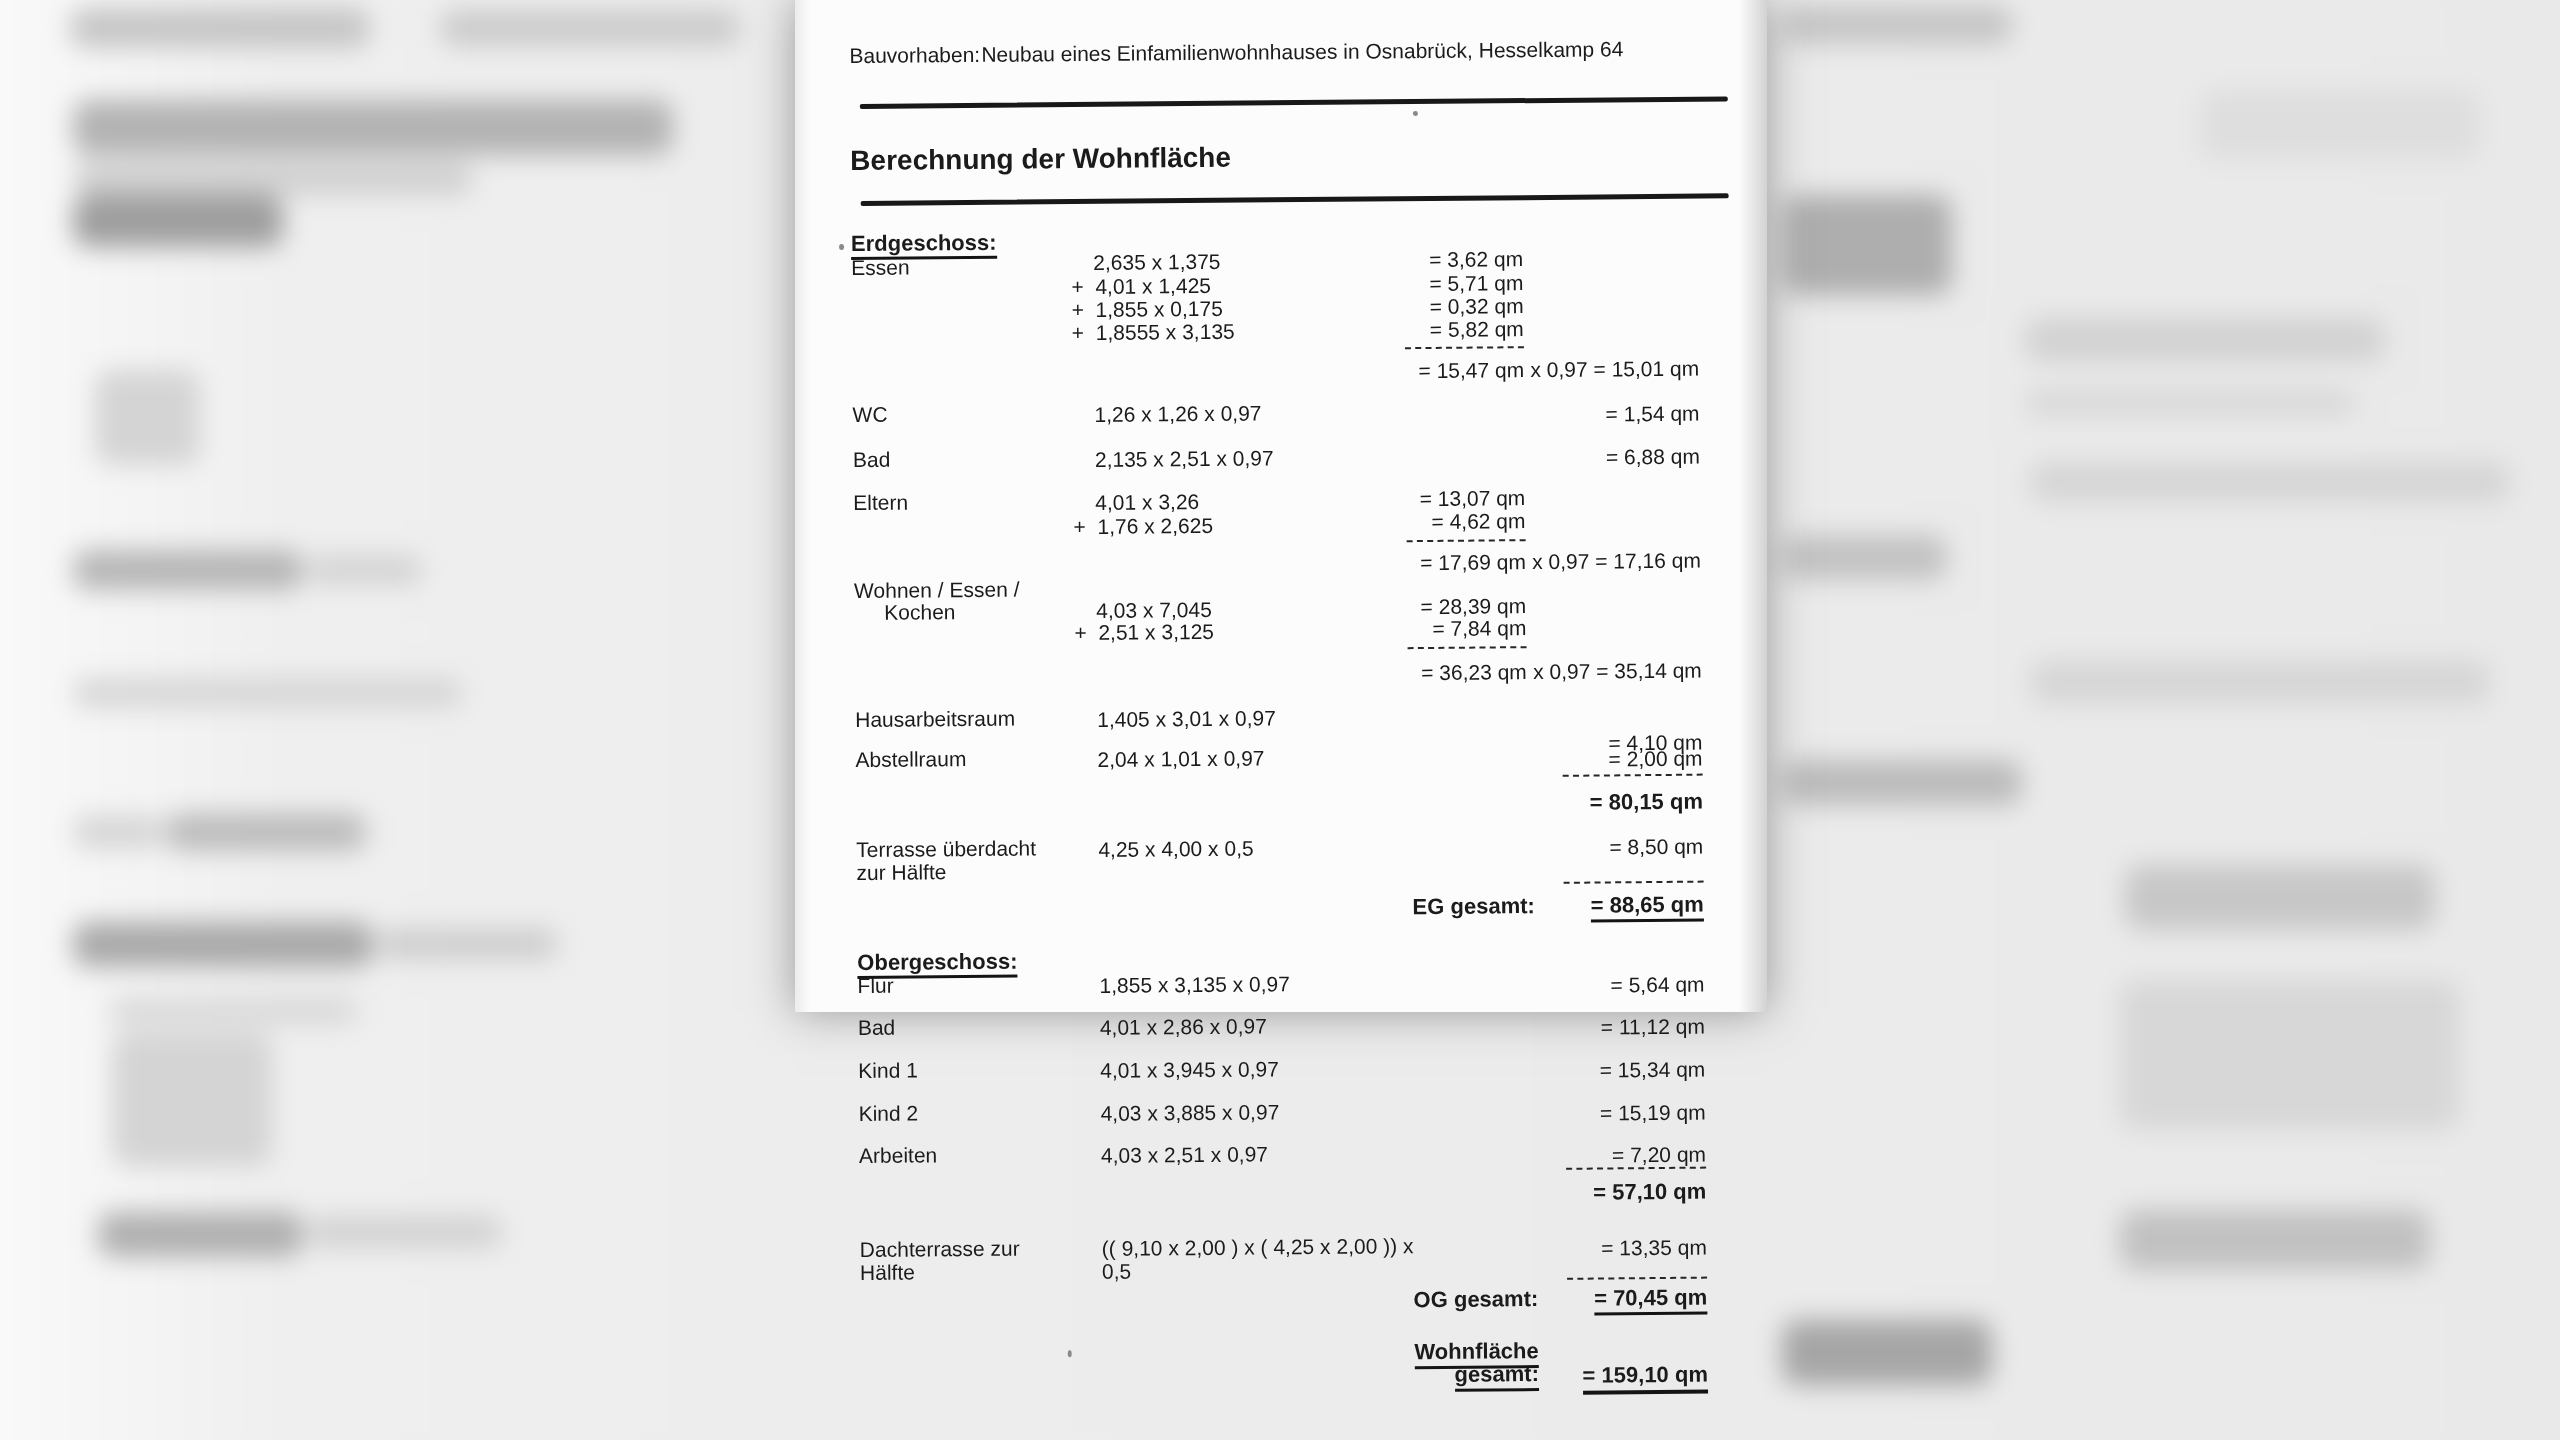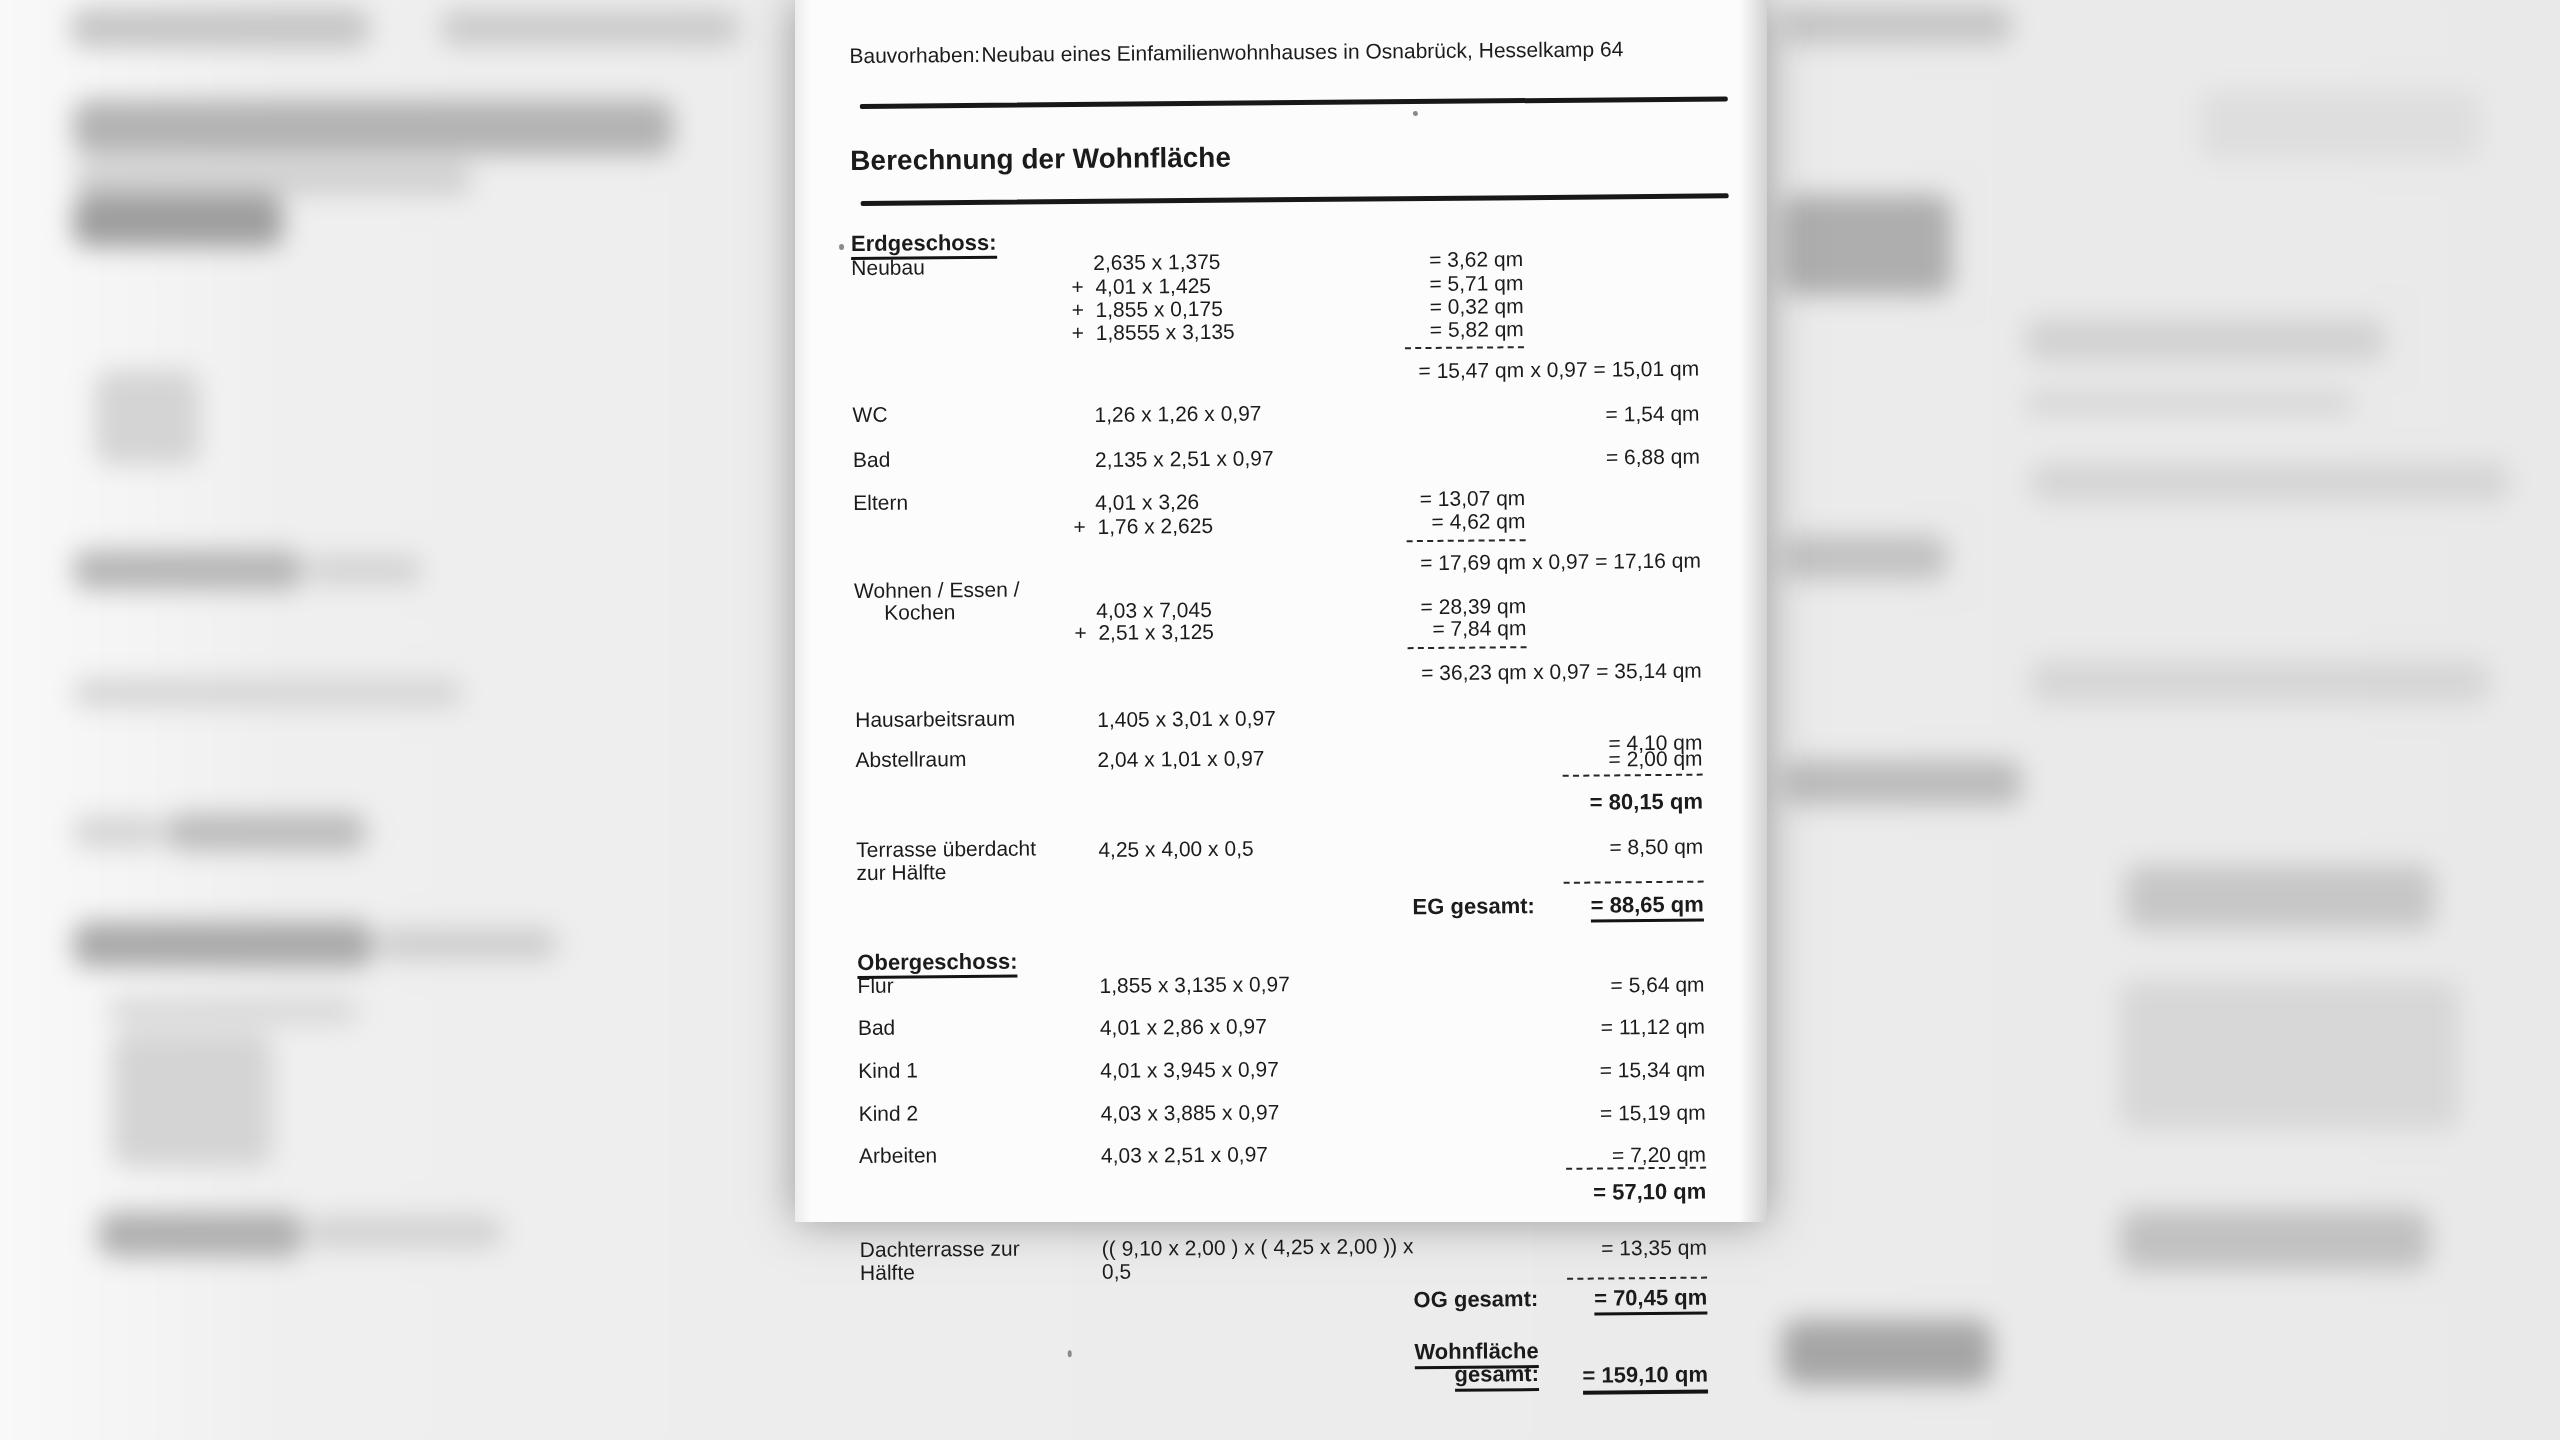--- a/index.html
+++ b/index.html
@@ -5,21 +5,21 @@
   html,body{margin:0;padding:0;width:2560px;height:1440px;overflow:hidden;
     font-family:"Liberation Sans","DejaVu Sans",sans-serif;background:#f2f2f2;}
   .stage{position:relative;width:2560px;height:1440px;overflow:hidden;}
 
   
   .bg{position:absolute;inset:-30px;filter:blur(13px);background:
       linear-gradient(90deg,#fafafa 0%,#efefef 12%,#ededed 30%,#e9e9e9 100%);}
   .blob{position:absolute;border-radius:16px;}
 
   
-  .page{position:absolute;left:795px;top:0;width:972px;height:1222px;
+  .page{position:absolute;left:795px;top:0;width:972px;height:1012px;
       background:#fcfcfc;box-shadow:0 0 42px rgba(70,70,70,.5);}
   .edge-r{position:absolute;right:0;top:0;width:28px;height:100%;
       background:linear-gradient(to right,rgba(255,255,255,0),rgba(125,125,125,.33));}
   .edge-l{position:absolute;left:0;top:0;width:16px;height:100%;
       background:linear-gradient(to right,rgba(120,120,120,.12),rgba(255,255,255,0));}
   .sheet{position:absolute;inset:0;transform:rotate(-0.5deg);transform-origin:60px 700px;}
 
   .t{position:absolute;white-space:pre;font-size:21px;line-height:1.15;color:#1b1b1b;}
   .lbl{left:60px;}
   .f1{left:302px;}
@@ -81,21 +81,21 @@
     <div class="sheet">
 
       <div class="t" style="left:60px;top:44px;">Bauvorhaben:</div>
       <div class="t" style="left:192px;top:44px;">Neubau eines Einfamilienwohnhauses in Osnabrück, Hesselkamp 64</div>
       <div class="rule" style="top:104px;"></div>
       <div class="t title" style="top:145px;">Berechnung der Wohnfläche</div>
       <div class="rule" style="top:201px;"></div>
 
       <div class="t hd" style="top:231px;">Erdgeschoss:</div>
 
-      <div class="t lbl" style="top:256px;">Neubau</div>
+      <div class="t lbl" style="top:256px;">Essen</div>
       <div class="t f1" style="top:253px;">2,635 x 1,375</div>
       <div class="t f2" style="top:277px;">+  4,01 x 1,425</div>
       <div class="t f2" style="top:300px;">+  1,855 x 0,175</div>
       <div class="t f2" style="top:323px;">+  1,8555 x 3,135</div>
       <div class="t c3" style="top:253px;">= 3,62 qm</div>
       <div class="t c3" style="top:277px;">= 5,71 qm</div>
       <div class="t c3" style="top:300px;">= 0,32 qm</div>
       <div class="t c3" style="top:323px;">= 5,82 qm</div>
       <div class="dash d3" style="top:352px;"></div>
       <div class="t c3" style="top:364px;">= 15,47 qm</div>

